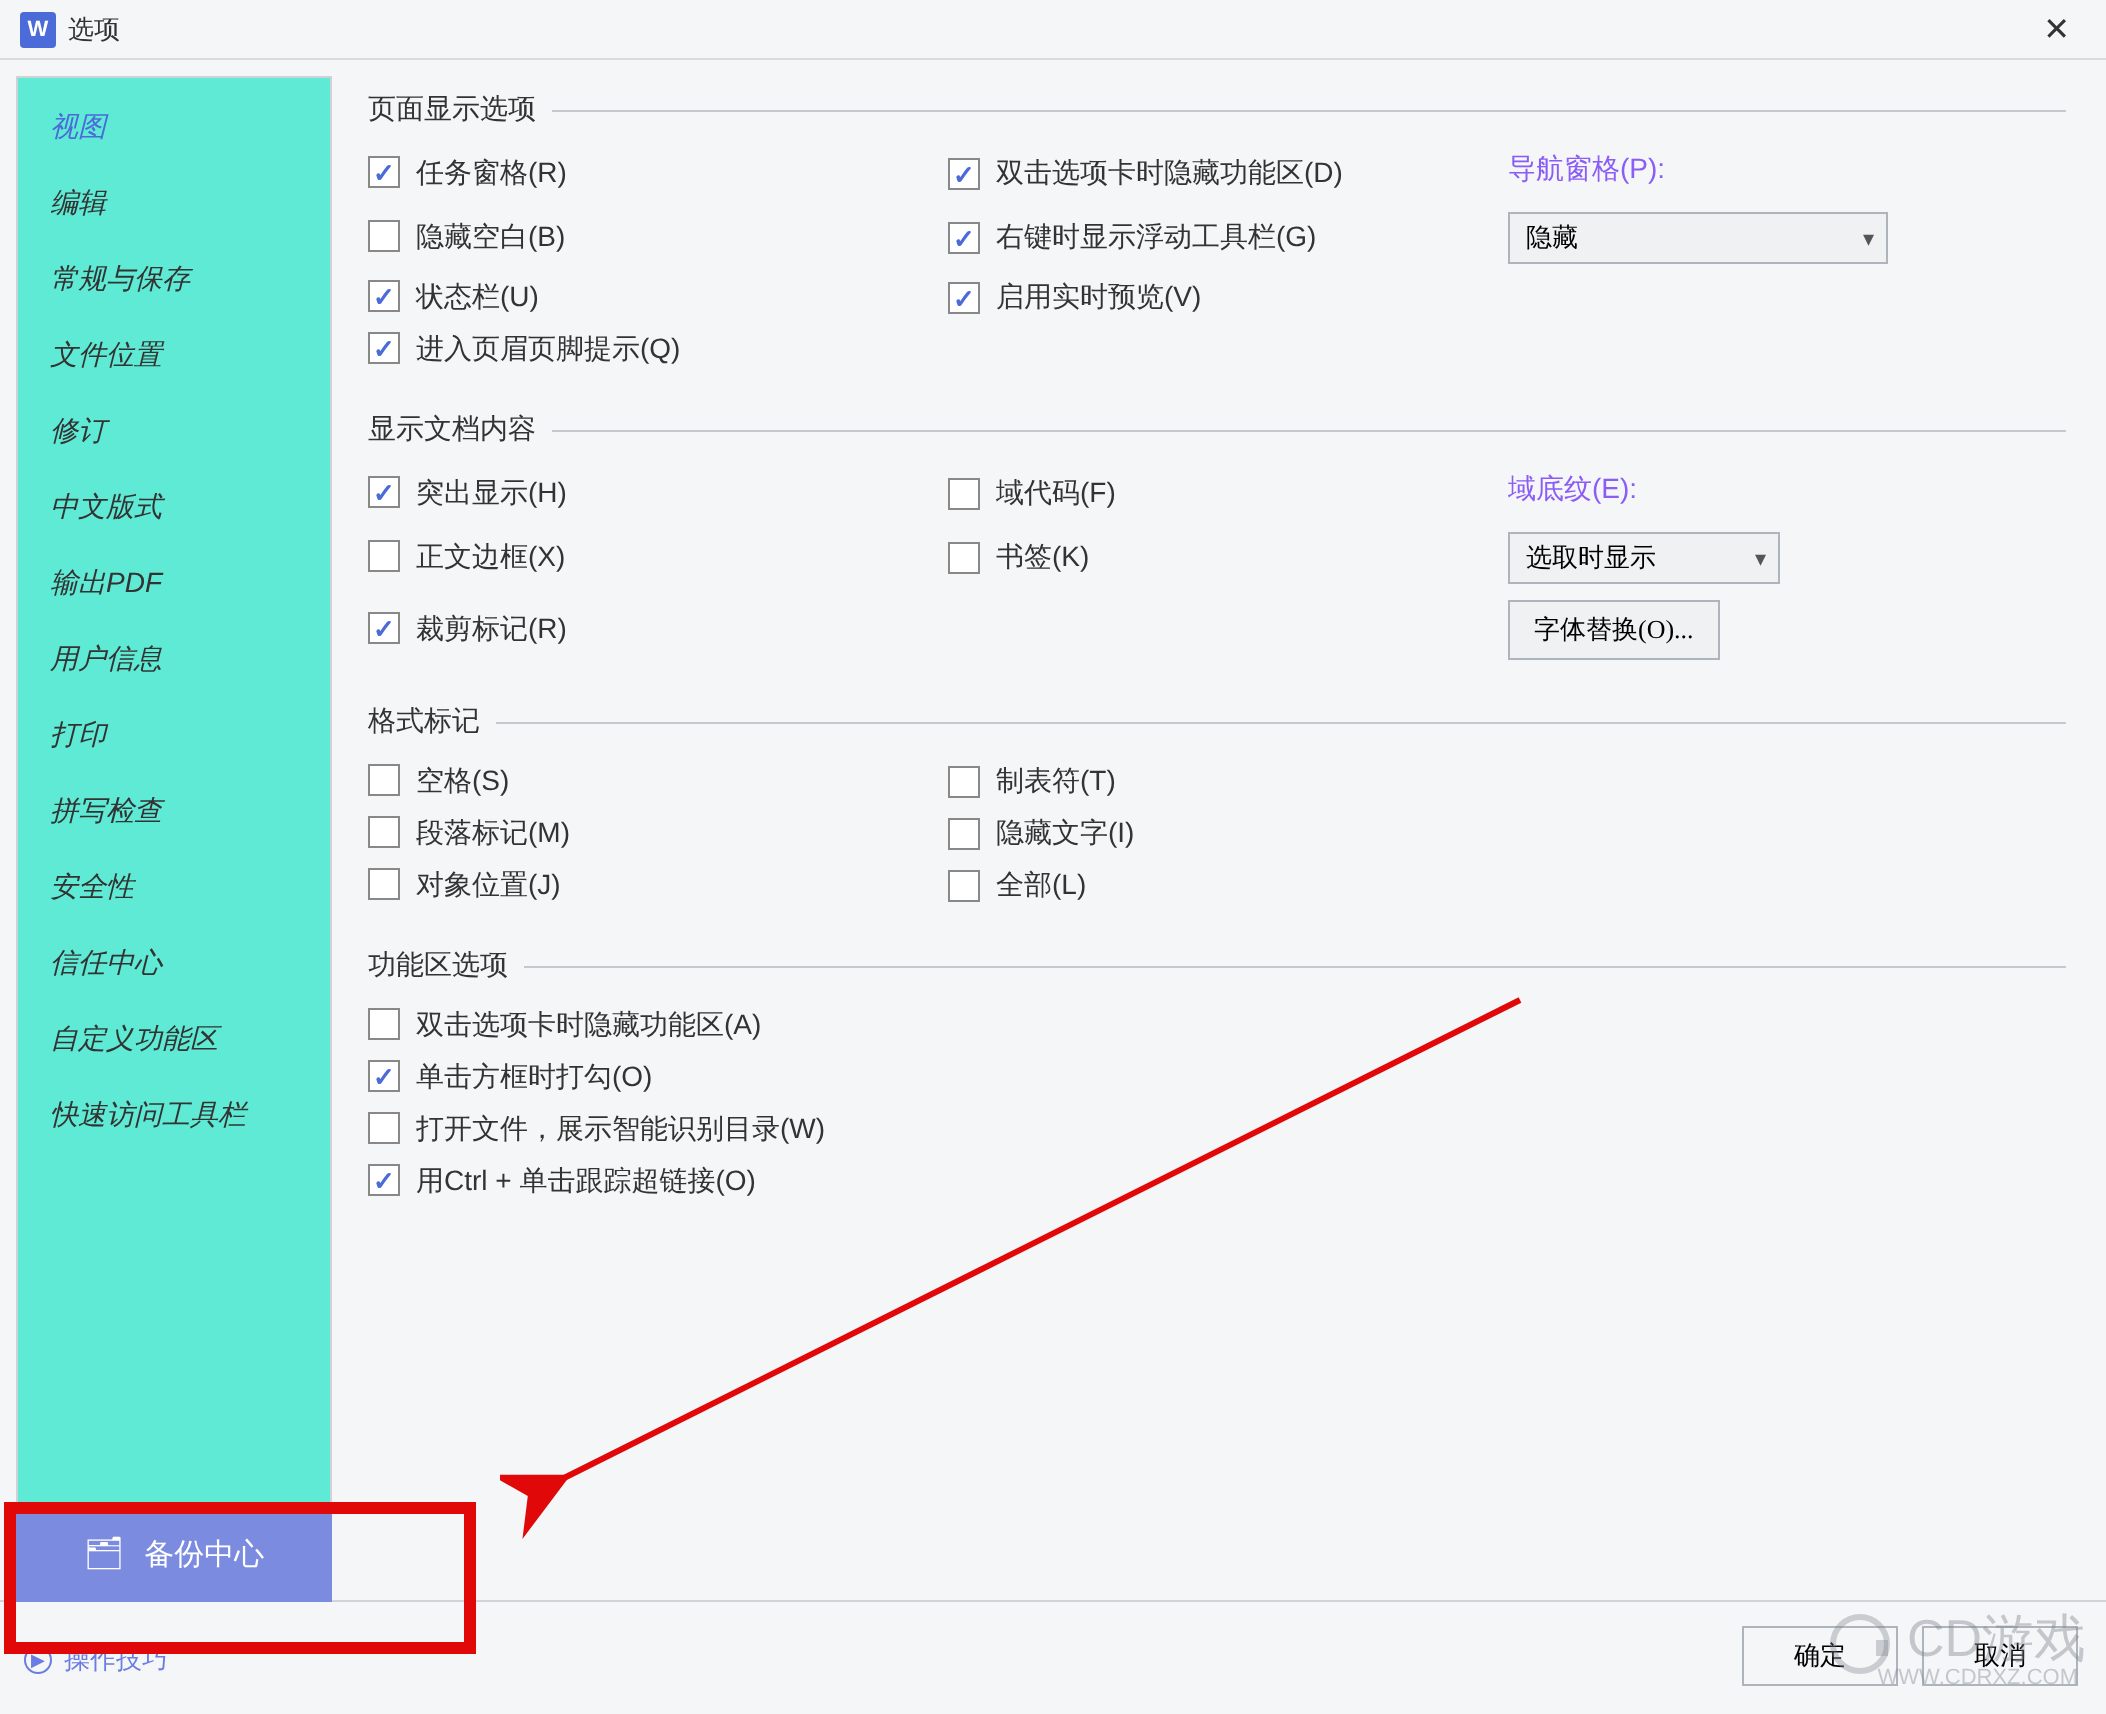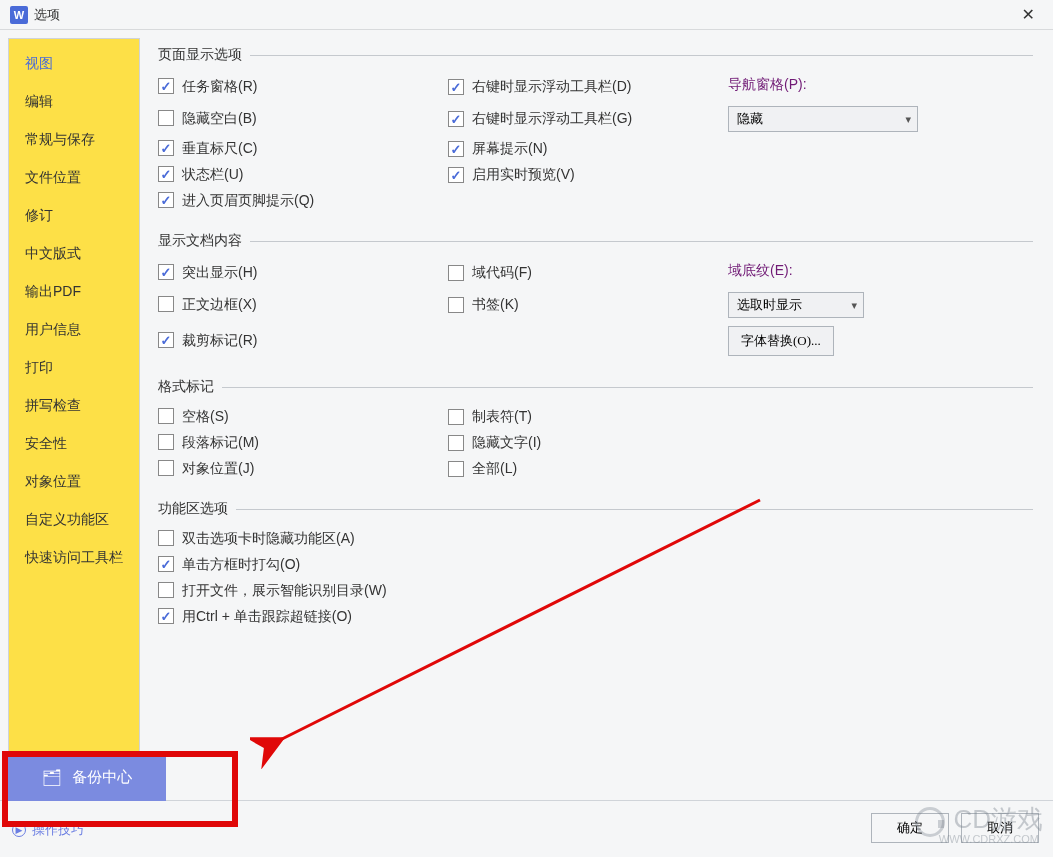--- a/index.html
+++ b/index.html
@@ -3,38 +3,38 @@
 <meta charset="utf-8">
 <style>
   * { box-sizing: border-box; font-family: "Microsoft YaHei", Arial, sans-serif; }
   body { margin: 0; background: #eef0f2; width: 1053px; height: 857px; overflow: hidden; position: relative; }
   .window { width: 1053px; height: 857px; background: #f5f6f7; position: relative; }
   .titlebar { height: 30px; display: flex; align-items: center; padding: 0 10px; background: #f5f6f7; border-bottom: 1px solid #d8dadc; }
   .app-icon { width: 18px; height: 18px; background: #4a6bd8; border-radius: 2px; display: flex; align-items: center; justify-content: center; color: white; font-size: 11px; font-weight: bold; margin-right: 6px; }
   .title { font-size: 13px; color: #333; flex: 1; }
   .close { font-size: 16px; color: #333; cursor: pointer; padding: 0 8px; }
   .body { display: flex; height: 740px; }
-  .sidebar { width: 132px; border: 1px solid #cfd3d8; margin: 8px 0 0 8px; background: #fde047; display: flex; flex-direction: column; }
+  .sidebar { width: 158px; border: 1px solid #cfd3d8; margin: 8px 0 0 8px; background: #5eead4; display: flex; flex-direction: column; font-style: italic; }
   .nav-list { flex: 1; padding: 6px 0; }
   .nav-item { padding: 10px 16px; font-size: 14px; color: #333; cursor: pointer; }
   .nav-item.active { color: #4a6bd8; }
   .content { flex: 1; padding: 16px 20px 0 18px; overflow: hidden; }
   fieldset { border: none; border-top: 1px solid #c5c9ce; margin: 0 0 14px 0; padding: 12px 0 0 0; }
   legend { font-size: 14px; color: #333; padding-right: 8px; margin-left: -2px; }
   .row { display: flex; margin-bottom: 8px; align-items: center; }
   .col1 { width: 290px; display: flex; }
   .col2 { width: 280px; display: flex; align-items: center; }
   .col3 { flex: 1; display: flex; align-items: center; }
   .cb { width: 16px; height: 16px; border: 1px solid #888; margin-right: 8px; display: inline-flex; align-items: center; justify-content: center; background: white; cursor: pointer; flex-shrink: 0; }
   .cb.checked::after { content: "✓"; color: #4a6bd8; font-size: 13px; font-weight: bold; line-height: 1; }
   .lbl { font-size: 14px; color: #333; white-space: nowrap; }
   .select { border: 1px solid #aeb4bb; background: #f0f1f3; height: 26px; font-size: 13px; padding: 0 20px 0 8px; display: flex; align-items: center; position: relative; cursor: pointer; }
   .select::after { content: "▾"; position: absolute; right: 6px; color: #555; font-size: 11px; }
   .btn { border: 1px solid #aeb4bb; background: #f0f1f3; height: 30px; padding: 0 12px; font-size: 13px; display: inline-flex; align-items: center; cursor: pointer; font-family: Liberation Serif, serif; }
-  .side-label { font-size: 14px; color: #701a75; margin-bottom: 4px; }
+  .side-label { font-size: 14px; color: #8b5cf6; margin-bottom: 4px; }
   .footer-area { position: absolute; bottom: 0; left: 0; right: 0; height: 78px; }
   .backup-btn { position: absolute; left: 8px; bottom: 56px; width: 158px; height: 48px; background: #7b8be0; color: white; display: flex; align-items: center; justify-content: center; font-size: 15px; cursor: pointer; }
   .backup-btn .b-icon { margin-right: 10px; font-size: 16px; }
   .red-box { position: absolute; left: 2px; bottom: 30px; width: 236px; height: 76px; border: 6px solid #e00808; pointer-events: none; }
   .arrow { position: absolute; pointer-events: none; }
   .tips { position: absolute; left: 12px; bottom: 18px; display: flex; align-items: center; font-size: 13px; color: #6a7de2; cursor: pointer; }
   .tips .t-icon { border: 1.5px solid #6a7de2; border-radius: 50%; width: 14px; height: 14px; margin-right: 6px; display: inline-flex; align-items: center; justify-content: center; font-size: 9px; }
   .divider { position: absolute; left: 0; right: 0; bottom: 56px; border-top: 1px solid #d0d4d9; }
   .action-btns { position: absolute; right: 14px; bottom: 14px; display: flex; gap: 12px; }
   .action-btn { border: 1px solid #aeb4bb; background: #f5f6f7; width: 78px; height: 30px; font-size: 13px; display: flex; align-items: center; justify-content: center; cursor: pointer; }
@@ -59,66 +59,56 @@
           <div class="nav-item">编辑</div>
           <div class="nav-item">常规与保存</div>
           <div class="nav-item">文件位置</div>
           <div class="nav-item">修订</div>
           <div class="nav-item">中文版式</div>
           <div class="nav-item">输出PDF</div>
           <div class="nav-item">用户信息</div>
           <div class="nav-item">打印</div>
           <div class="nav-item">拼写检查</div>
           <div class="nav-item">安全性</div>
-          <div class="nav-item">对象位置</div>
+          <div class="nav-item">信任中心</div>
           <div class="nav-item">自定义功能区</div>
           <div class="nav-item">快速访问工具栏</div>
         </div>
     </div>
 
     <div class="content">
 
       <fieldset>
         <legend>页面显示选项</legend>
         <div class="row">
           <div class="col1">
               <span class="cb checked"></span>
               <span class="lbl">任务窗格(R)</span>
             </div>
           <div class="col2">
               <span class="cb checked"></span>
-              <span class="lbl">右键时显示浮动工具栏(D)</span>
+              <span class="lbl">双击选项卡时隐藏功能区(D)</span>
             </div>
           <div class="col3" style="flex-direction:column;align-items:flex-start">
             <span class="side-label">导航窗格(P):</span>
           </div>
         </div>
         <div class="row">
           <div class="col1">
               <span class="cb"></span>
               <span class="lbl">隐藏空白(B)</span>
             </div>
           <div class="col2">
               <span class="cb checked"></span>
               <span class="lbl">右键时显示浮动工具栏(G)</span>
             </div>
           <div class="col3">
               <div class="select" style="width:190px">
                 <span>隐藏</span>
               </div>
-            </div>
-        </div>
-        <div class="row">
-          <div class="col1">
-              <span class="cb checked"></span>
-              <span class="lbl">垂直标尺(C)</span>
-            </div>
-          <div class="col2">
-              <span class="cb checked"></span>
-              <span class="lbl">屏幕提示(N)</span>
             </div>
         </div>
         <div class="row">
           <div class="col1">
               <span class="cb checked"></span>
               <span class="lbl">状态栏(U)</span>
             </div>
           <div class="col2">
               <span class="cb checked"></span>
               <span class="lbl">启用实时预览(V)</span>

